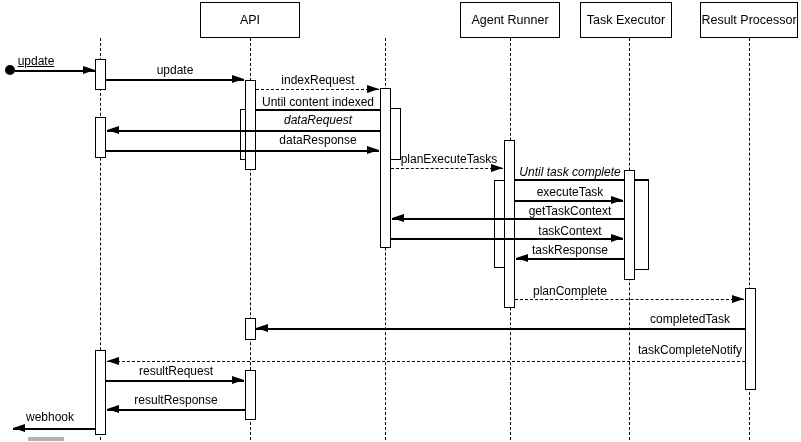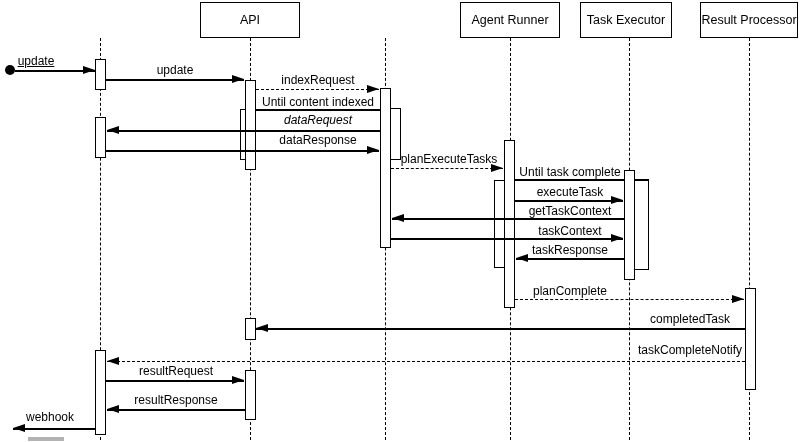--- a/index.html
+++ b/index.html
@@ -72,21 +72,21 @@
     <div class="abs mlabel" style="left: 318px; top: 96px;">Until content indexed</div>
     <div class="abs msgline solid" style="left: 107px; top: 130px; width: 273px;"></div>
     <div class="abs ah left" style="left: 107px; top: 126px;"></div>
     <div class="abs mlabel" style="left: 318px; top: 114px; font-style: italic;">dataRequest</div>
     <div class="abs msgline solid" style="left: 106px; top: 150px; width: 273px;"></div>
     <div class="abs ah right" style="left: 367px; top: 146px;"></div>
     <div class="abs mlabel" style="left: 318px; top: 134px;">dataResponse</div>
     <div class="abs msgline dashed" style="left: 391px; top: 168px; width: 112px;"></div>
     <div class="abs ah right" style="left: 491px; top: 164px;"></div>
     <div class="abs mlabel" style="left: 449px; top: 153px;">planExecuteTasks</div>
-    <div class="abs mlabel" style="left: 570px; top: 166px;">Until task complete</div>
+    <div class="abs mlabel" style="left: 570px; top: 166px; font-style: italic;">Until task complete</div>
     <div class="abs msgline solid" style="left: 515px; top: 200px; width: 108px;"></div>
     <div class="abs ah right" style="left: 611px; top: 196px;"></div>
     <div class="abs mlabel" style="left: 570px; top: 186px;">executeTask</div>
     <div class="abs msgline solid" style="left: 392px; top: 218px; width: 232px;"></div>
     <div class="abs ah left" style="left: 392px; top: 214px;"></div>
     <div class="abs mlabel" style="left: 570px; top: 205px;">getTaskContext</div>
     <div class="abs msgline solid" style="left: 391px; top: 238px; width: 232px;"></div>
     <div class="abs ah right" style="left: 611px; top: 234px;"></div>
     <div class="abs mlabel" style="left: 570px; top: 225px;">taskContext</div>
     <div class="abs msgline solid" style="left: 516px; top: 258px; width: 108px;"></div>

